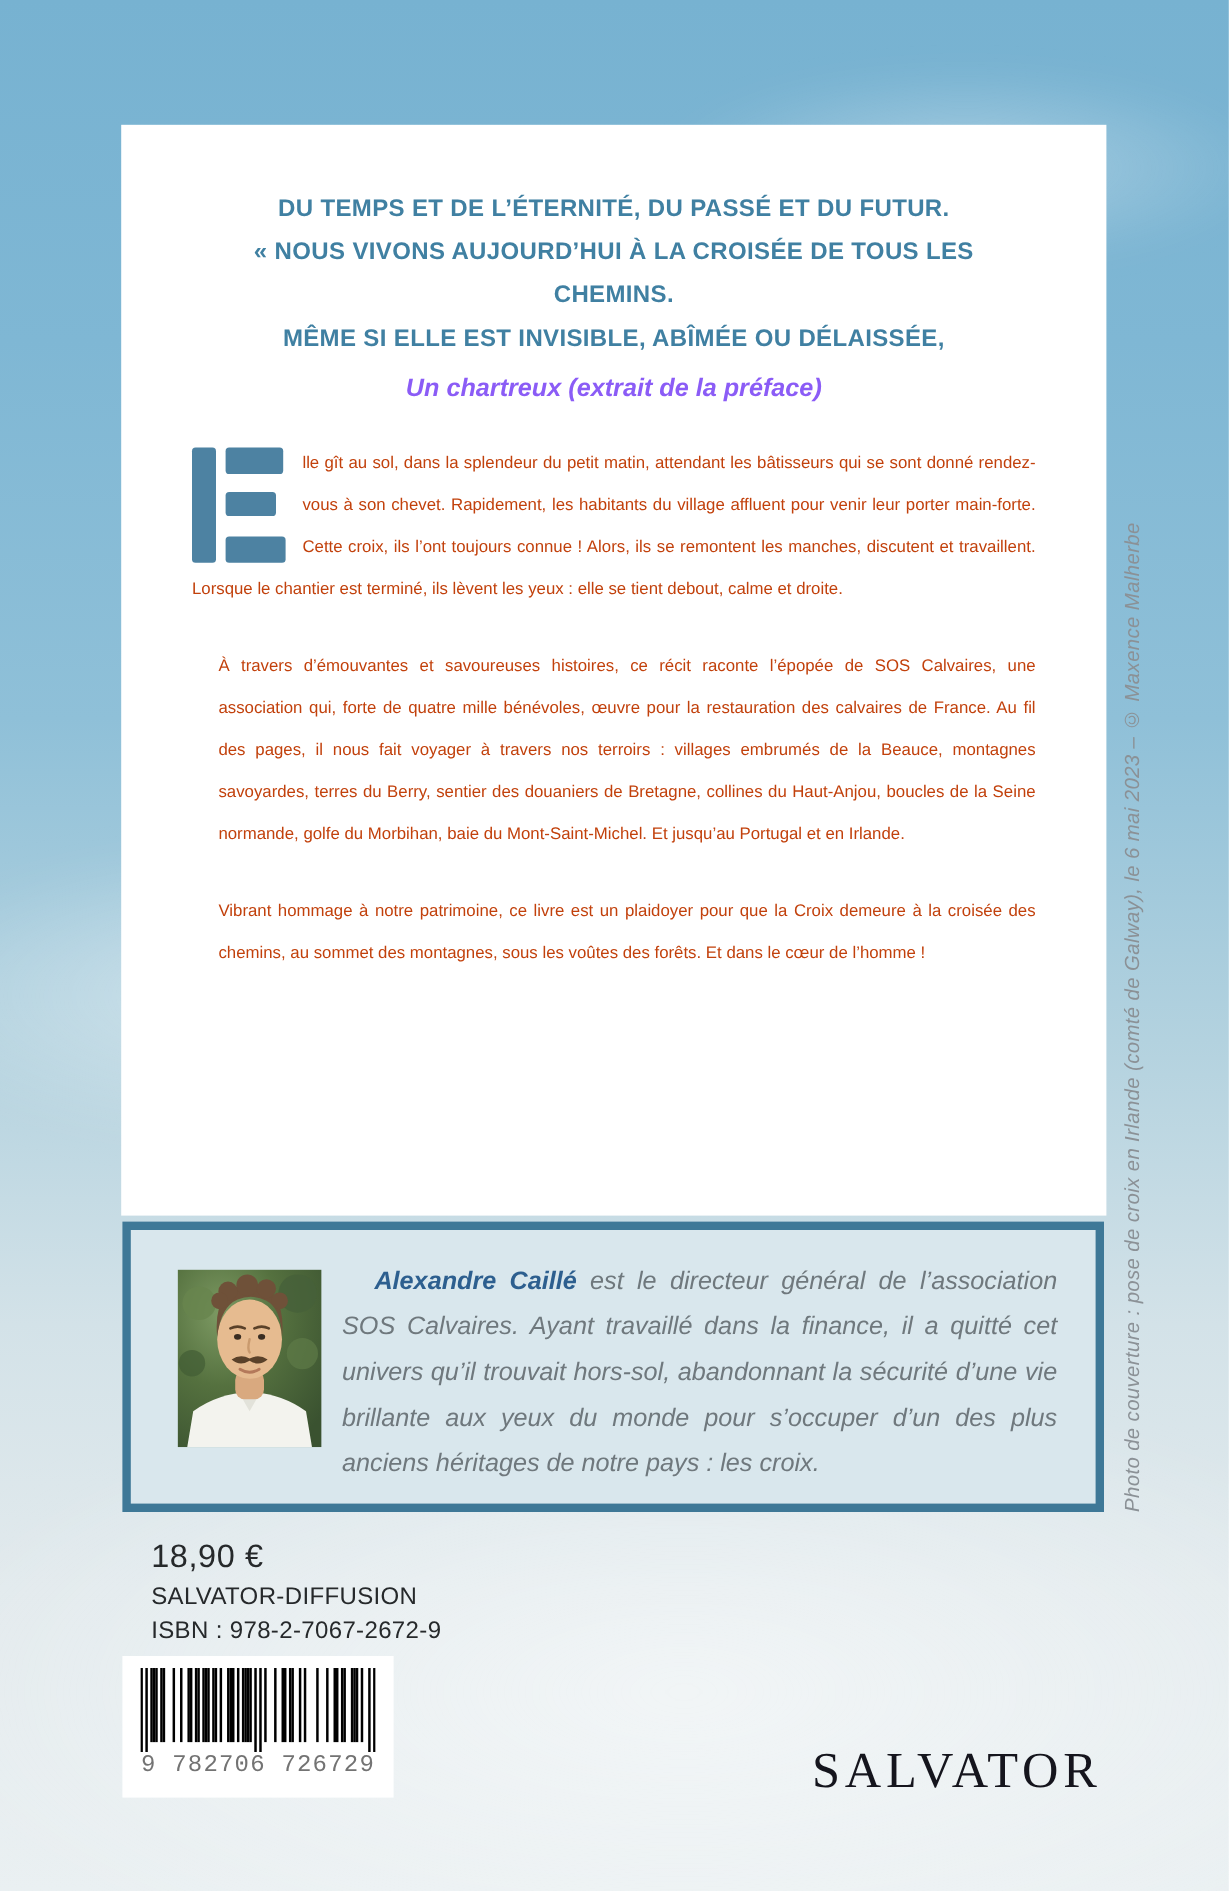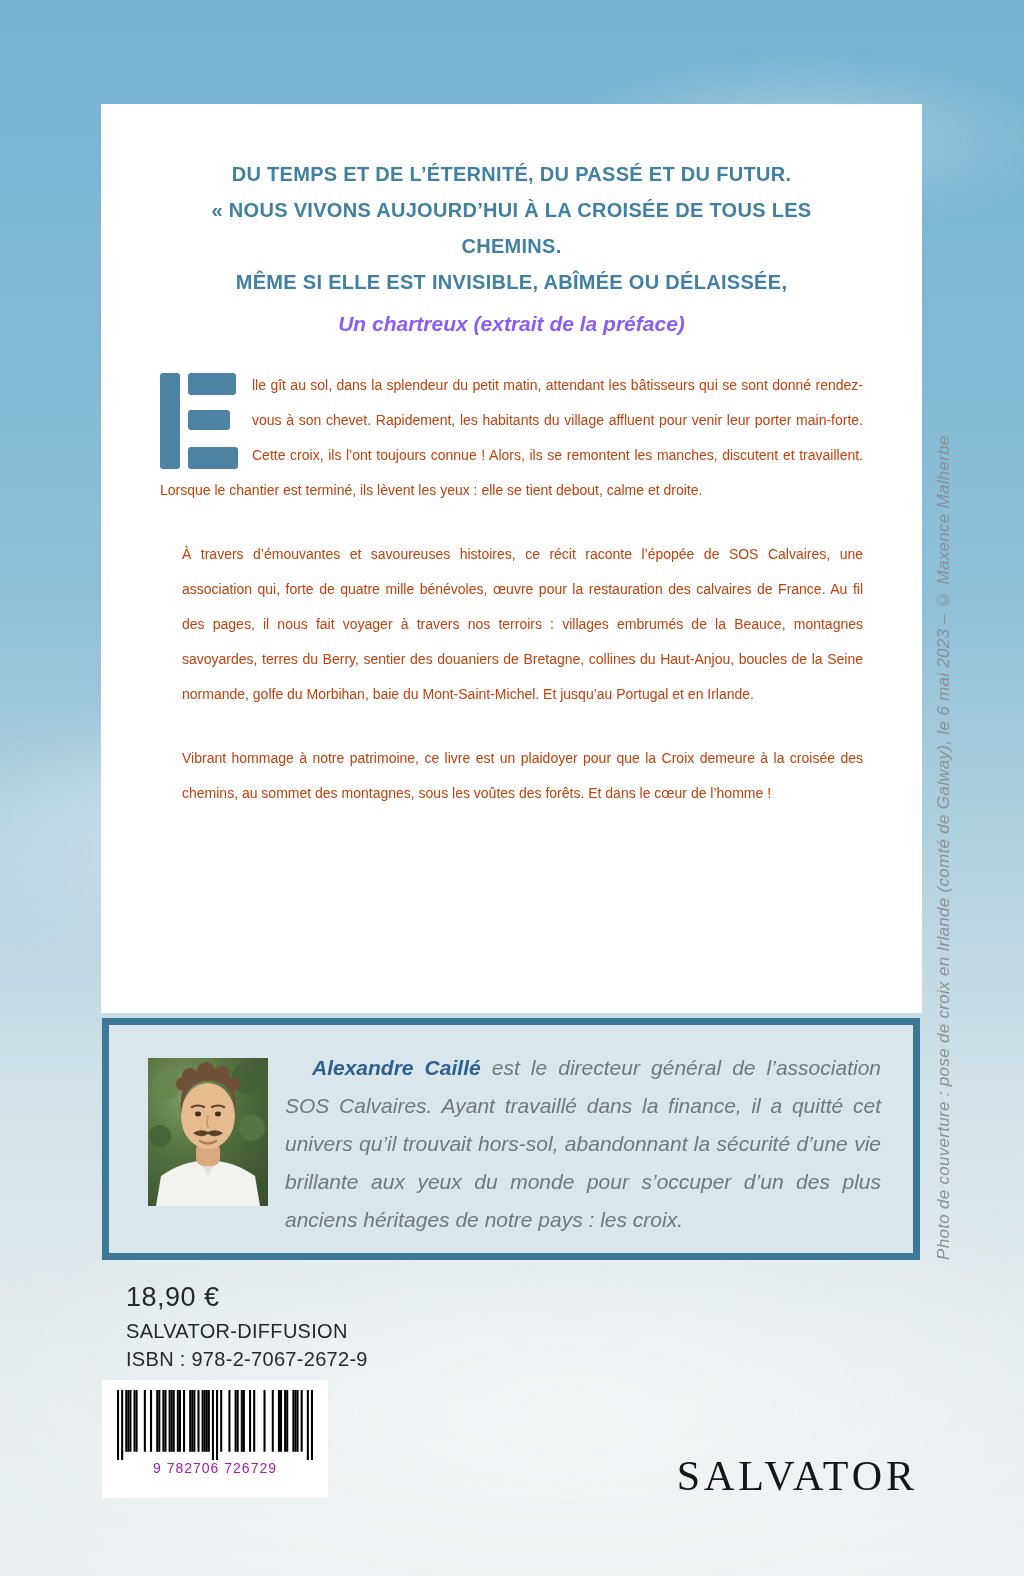--- a/index.html
+++ b/index.html
@@ -53,21 +53,21 @@
   
   .price-block{ position:absolute;left:101px;top:1282px;color:#26292b;margin-left:25px; }
   .price{ font-size:27px;letter-spacing:.5px; }
   .distributor{ font-size:20px;margin-top:7px;letter-spacing:.3px; }
   .isbn{ font-size:20px;margin-top:5px;letter-spacing:.3px; }
 
   
   .barcode-box{ position:absolute;left:102px;top:1380px;width:226px;height:118px;background:#ffffff; }
   .barcode-box svg{ display:block;margin:10px auto 0 auto; }
   .barcode-number{
-    text-align:center;font-family:Liberation Sans, sans-serif;font-size:14px;color:#a21caf;
+    text-align:center;font-family:Liberation Mono, monospace;font-size:20px;color:#737373;
     letter-spacing:1px;margin-top:0px;
   }
 
   
   .logo{
     position:absolute;right:106px;top:1452px;
     font-family:"Liberation Serif",serif;font-size:42px;letter-spacing:4px;color:#15151d;
   }
 
   

